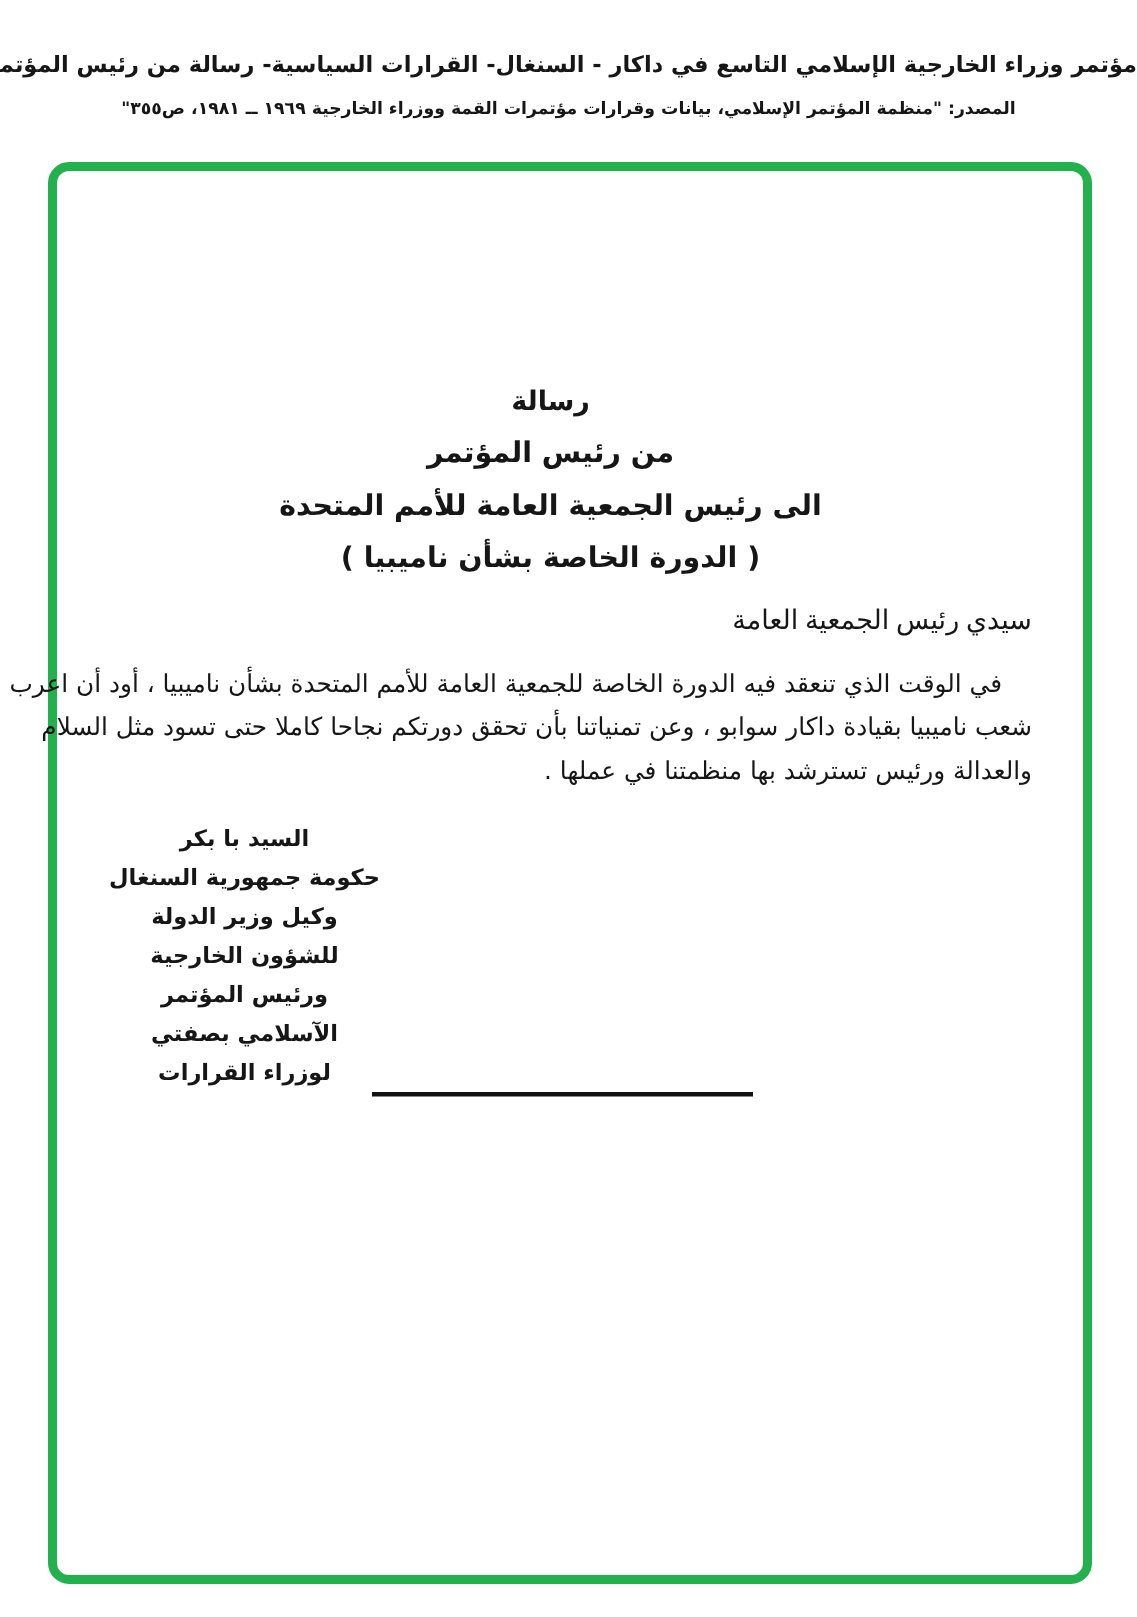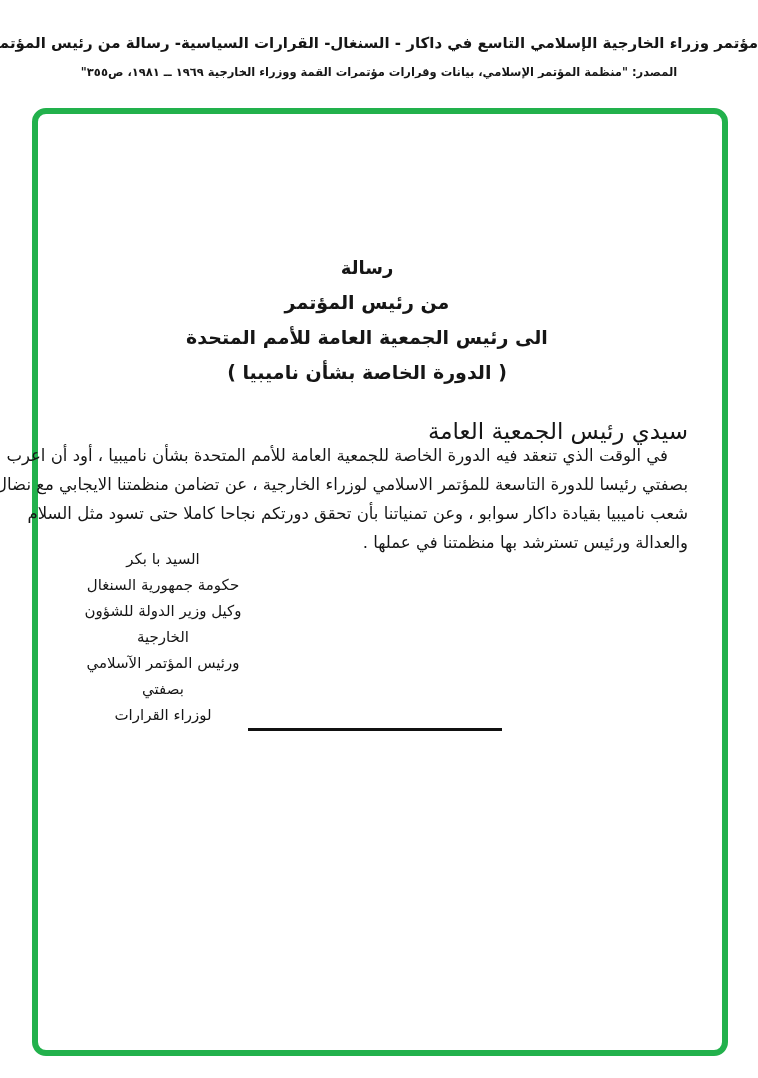--- a/index.html
+++ b/index.html
@@ -60,23 +60,24 @@
     text-align: center;
     transform: translateX(-12px); 
     line-height: 35px;
     font-weight: bold;
   }
   .title-line-main { font-size: 18px; }
   .title-line { font-size: 19px; }
   
   .salutation {
     position: absolute;
-    top: 418px;
+    top: 402px;
     right: 70px;
-    font-size: 23px;
+    font-size: 18px;
+    font-family: Liberation Serif, serif;
   }
   
   .body-par {
     position: absolute;
     top: 441px;
     right: 70px;
     left: 68px;
     font-size: 16.5px;
     line-height: 29px;
   }
@@ -92,20 +93,21 @@
   }
   
   .signature-block {
     position: absolute;
     top: 546px;
     left: 72px;
     width: 182px;
     text-align: center;
     font-size: 15px;
     line-height: 26px;
+    font-weight: bold;
   }
   
   .closing-rule {
     position: absolute;
     top: 728px;
     left: 248px;
     width: 254px;
     height: 3px;
     background: #111111;
   }
@@ -124,21 +126,20 @@
     <div class="title-line-main">رسالة</div>
     <div class="title-line">من رئيس المؤتمر</div>
     <div class="title-line">الى رئيس الجمعية العامة للأمم المتحدة</div>
     <div class="title-line">( الدورة الخاصة بشأن ناميبيا )</div>
   </div>
 
   <div class="salutation">سيدي رئيس الجمعية العامة</div>
 
   <div class="body-par">
     <div class="body-line first">في الوقت الذي تنعقد فيه الدورة الخاصة للجمعية العامة للأمم المتحدة بشأن ناميبيا ، أود أن اعرب</div>
-    <div class="body-line">بصفتي رئيسا للدورة التاسعة للمؤتمر الاسلامي لوزراء الخارجية ، عن تضامن منظمتنا الايجابي مع نضال</div>
     <div class="body-line">شعب ناميبيا بقيادة داكار سوابو ، وعن تمنياتنا بأن تحقق دورتكم نجاحا كاملا حتى تسود مثل السلام</div>
     <div class="body-line last">والعدالة ورئيس تسترشد بها منظمتنا في عملها .</div>
   </div>
 
   <div class="signature-block">
     <div>السيد با بكر</div>
     <div>حكومة جمهورية السنغال</div>
     <div>وكيل وزير الدولة للشؤون الخارجية</div>
     <div>ورئيس المؤتمر الآسلامي بصفتي</div>
     <div>لوزراء القرارات</div>

